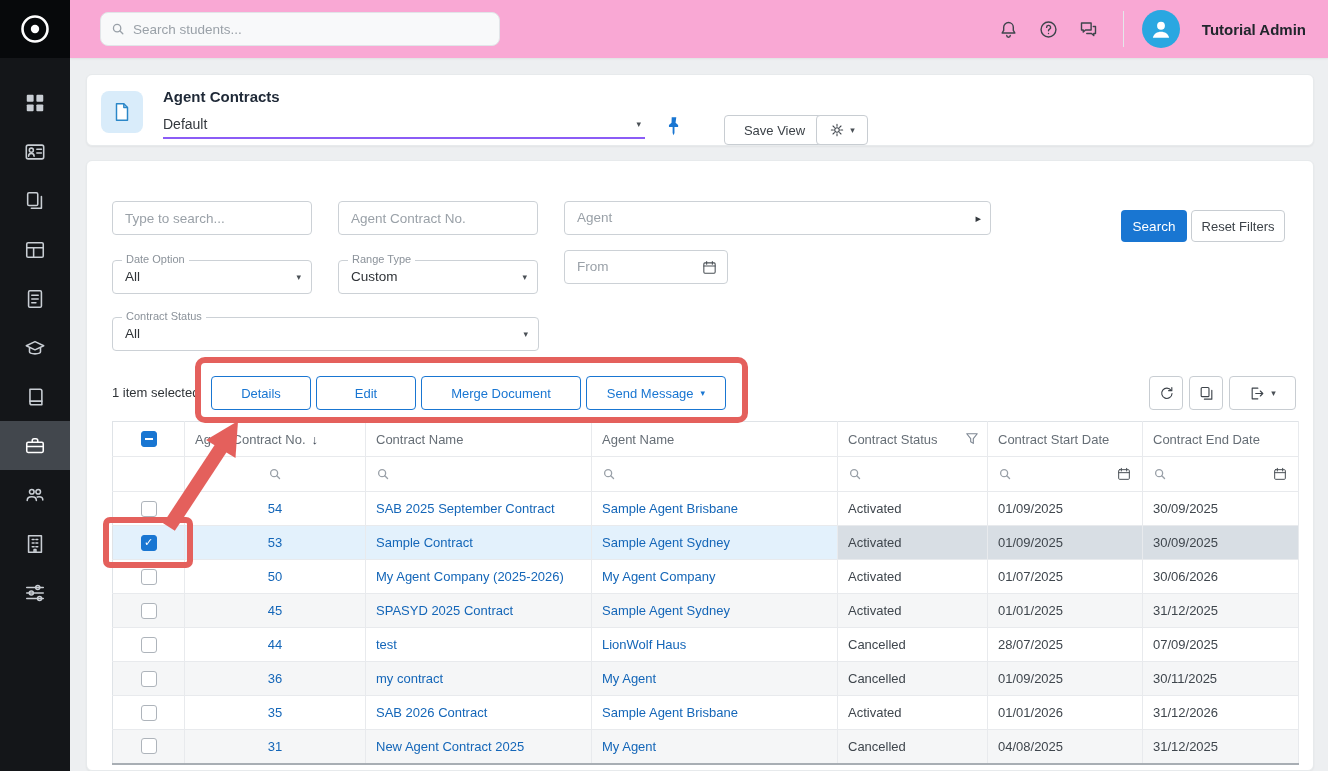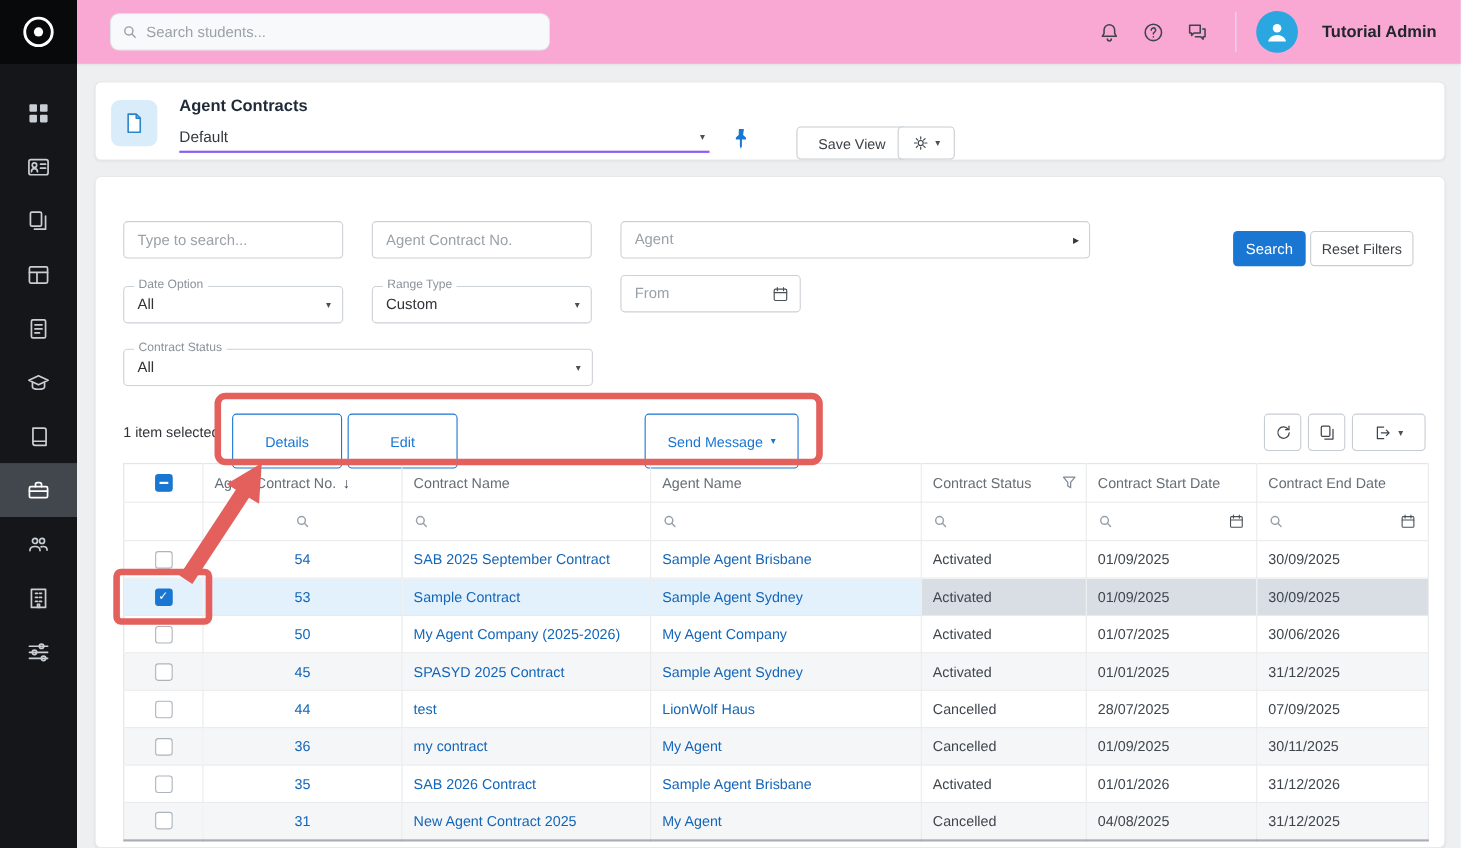--- a/index.html
+++ b/index.html
@@ -65,21 +65,21 @@
   .f-select .fvalue { position:absolute; left:12px; top:8px; font-size:13.5px; color:#2f3337; }
   .f-select .caret { position:absolute; right:10px; top:11px; font-size:9px; color:#4a5056; }
   .f-select .rarrow { position:absolute; right:9px; top:10px; font-size:11px; color:#33383d; }
   .icon-right { position:absolute; right:9px; top:8px; width:17px; height:17px; }
   .icon-right * , .mini-icon * { stroke:#4a5056; fill:none; stroke-width:1.5; stroke-linecap:round; stroke-linejoin:round; }
   .search-btn { position:absolute; left:1034px; top:49px; width:66px; height:32px; background:#1976d2;
                 color:#fff; border:none; border-radius:4px; font-size:13.5px; font-family:inherit; cursor:pointer; }
   .reset-btn { position:absolute; left:1104px; top:49px; width:94px; height:32px; }
   
   .selected-text { position:absolute; left:25px; top:215px; height:34px; line-height:34px; font-size:13px; color:#2f3337; }
-  .action-btn { position:absolute; top:215px; height:50px; border:1px solid #1976d2; color:#1976d2; background:#fff;
+  .action-btn { position:absolute; top:215px; height:34px; border:1px solid #1976d2; color:#1976d2; background:#fff;
                 border-radius:4px; font-size:13px; font-family:inherit; display:flex; align-items:center;
                 justify-content:center; cursor:pointer; gap:7px; }
   .action-btn .caret { font-size:9px; color:#1976d2; }
   .tool-btn { position:absolute; top:215px; height:34px; border:1px solid #c8cdd2; border-radius:4px; background:#fff;
               display:flex; align-items:center; justify-content:center; cursor:pointer; gap:5px; }
   .tool-btn svg { width:17px; height:17px; }
   .tool-btn svg * { stroke:#3e444b; fill:none; stroke-width:1.6; stroke-linecap:round; stroke-linejoin:round; }
   .tool-btn .caret { font-size:9px; color:#4a5056; }
   
   .grid-table { position:absolute; left:25px; top:260px; width:1186px; border-collapse:collapse; table-layout:fixed;
@@ -303,20 +303,21 @@
 
   <div class="f-select" style="left:25px; top:156px; width:427px;">
     <span class="flabel">Contract Status</span>
     <span class="fvalue">All</span>
     <span class="caret">▾</span>
   </div>
 
   <div class="selected-text">1 item selected</div>
   <button class="action-btn" style="left:124px; width:100px;">Details</button>
   <button class="action-btn" style="left:229px; width:100px;">Edit</button>
+  <button class="action-btn" style="left:334px; width:160px;">Merge Document</button>
   <button class="action-btn" style="left:499px; width:140px;">
     <span>Send Message</span>
     <span class="caret">▾</span>
   </button>
   <div class="tool-btn" style="left:1062px; width:34px;">
     <svg viewBox="0 0 24 24">
         <path d="M18.5 7.5A7.3 7.3 0 1 0 19.8 12" fill="none"></path>
         <path d="M19.5 3.5v4.5H15" fill="none"></path>
       </svg>
   </div>

